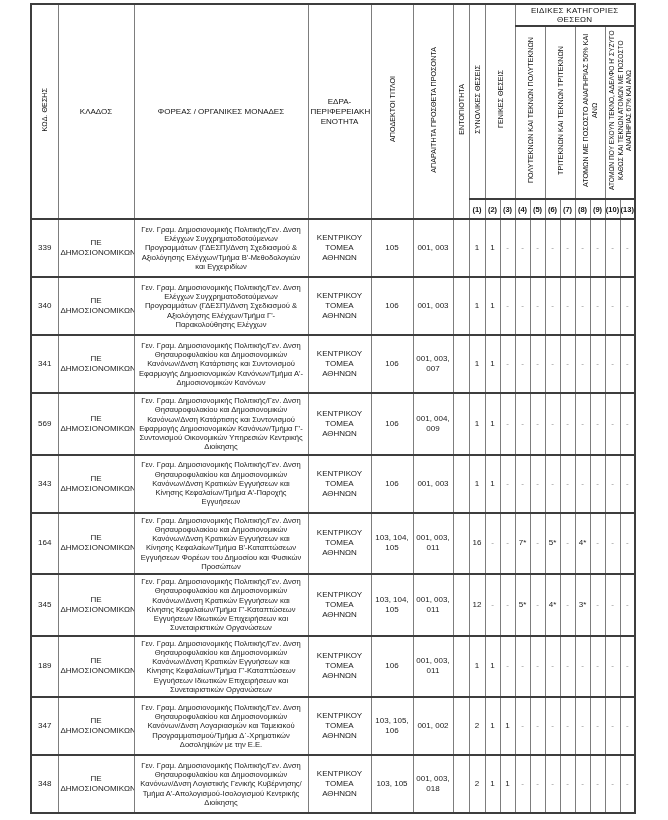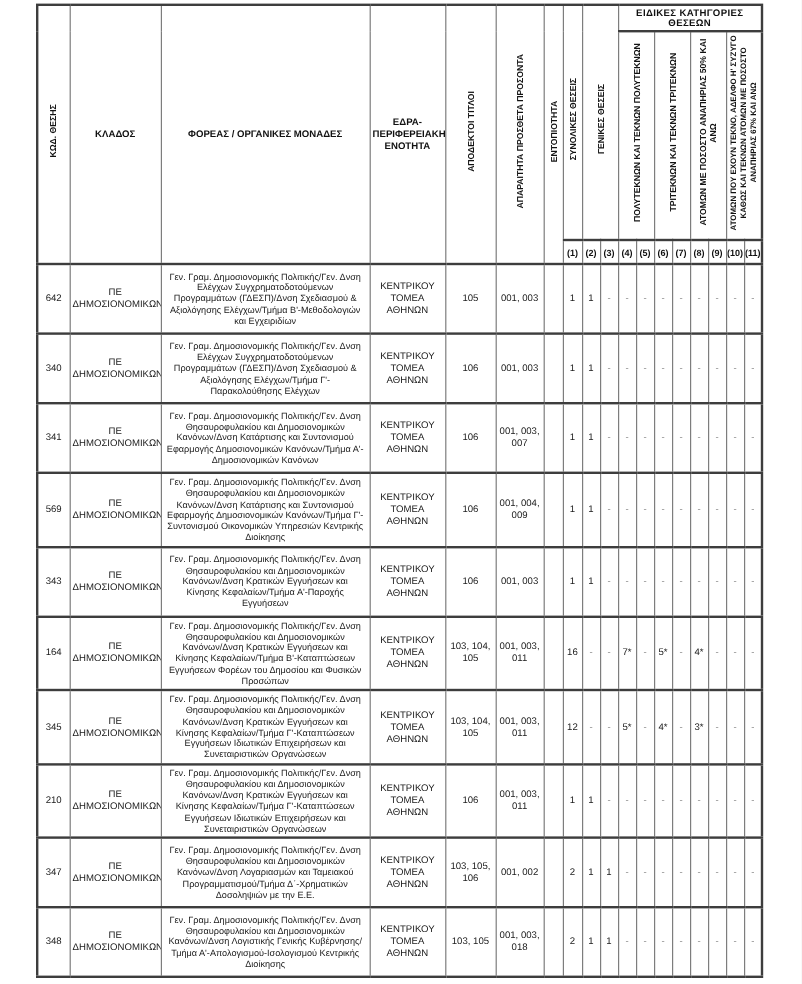--- a/index.html
+++ b/index.html
@@ -3,21 +3,21 @@
 <meta charset="utf-8">
 <style>
   html,body{margin:0;padding:0;background:#f4f4f4;}
   .page{position:relative;width:668px;height:820px;background:#ffffff;overflow:hidden;
         font-family:"Liberation Sans","DejaVu Sans",sans-serif;color:#1a1a1a;}
   table.positions{position:absolute;left:30px;top:3px;width:604px;border-collapse:collapse;
         table-layout:fixed;border:2px solid #3d3d3d;}
   th,td{border-left:1px solid #7d7d7d;border-right:1px solid #7d7d7d;
         border-top:2px solid #3d3d3d;border-bottom:2px solid #3d3d3d;
         padding:1px 2px;vertical-align:middle;text-align:center;overflow:hidden;}
-  thead th{font-weight:bold;color:#111;}
+  thead th{font-weight:normal;color:#111;}
   
   tr.band-row th.band{height:13px;font-size:8px;letter-spacing:.3px;}
   tr.vlabel-row th{height:168px;}
   tr.nums-row th{height:18px;font-size:7.5px;font-weight:bold;padding:0;}
   
   .vt{writing-mode:vertical-rl;transform:rotate(180deg);display:inline-block;
       font-size:7.2px;line-height:1.25;max-height:165px;white-space:normal;}
   .vt.small{font-size:6.6px;line-height:1.3;}
   th.hwide{font-size:8px;line-height:1.25;}
   
@@ -74,26 +74,26 @@
         <th>(1)</th>
         <th>(2)</th>
         <th>(3)</th>
         <th>(4)</th>
         <th>(5)</th>
         <th>(6)</th>
         <th>(7)</th>
         <th>(8)</th>
         <th>(9)</th>
         <th>(10)</th>
-        <th>(11)</th>
+        <th>(13)</th>
       </tr>
     </thead>
     <tbody>
     <tr class="data-row">
-      <td>642</td>
+      <td>339</td>
       <td>ΠΕ ΔΗΜΟΣΙΟΝΟΜΙΚΩΝ</td>
       <td class="foreas">Γεν. Γραμ. Δημοσιονομικής Πολιτικής/Γεν. Δνση Ελέγχων Συγχρηματοδοτούμενων Προγραμμάτων (ΓΔΕΣΠ)/Δνση Σχεδιασμού &amp; Αξιολόγησης Ελέγχων/Τμήμα Β'-Μεθοδολογιών και Εγχειριδίων</td>
       <td>ΚΕΝΤΡΙΚΟΥ ΤΟΜΕΑ ΑΘΗΝΩΝ</td>
       <td>105</td>
       <td>001, 003</td>
       <td></td>
       <td class="num">1</td>
       <td class="num">1</td>
       <td class="num dash">-</td>
       <td class="num dash">-</td>
@@ -226,21 +226,21 @@
       <td class="num dash">-</td>
       <td class="num">4*</td>
       <td class="num dash">-</td>
       <td class="num">3*</td>
       <td class="num dash">-</td>
       <td class="num dash">-</td>
       <td class="num dash">-</td>
     </tr>
 
     <tr class="data-row">
-      <td>210</td>
+      <td>189</td>
       <td>ΠΕ ΔΗΜΟΣΙΟΝΟΜΙΚΩΝ</td>
       <td class="foreas">Γεν. Γραμ. Δημοσιονομικής Πολιτικής/Γεν. Δνση Θησαυροφυλακίου και Δημοσιονομικών Κανόνων/Δνση Κρατικών Εγγυήσεων και Κίνησης Κεφαλαίων/Τμήμα Γ'-Καταπτώσεων Εγγυήσεων Ιδιωτικών Επιχειρήσεων και Συνεταιριστικών Οργανώσεων</td>
       <td>ΚΕΝΤΡΙΚΟΥ ΤΟΜΕΑ ΑΘΗΝΩΝ</td>
       <td>106</td>
       <td>001, 003, 011</td>
       <td></td>
       <td class="num">1</td>
       <td class="num">1</td>
       <td class="num dash">-</td>
       <td class="num dash">-</td>

